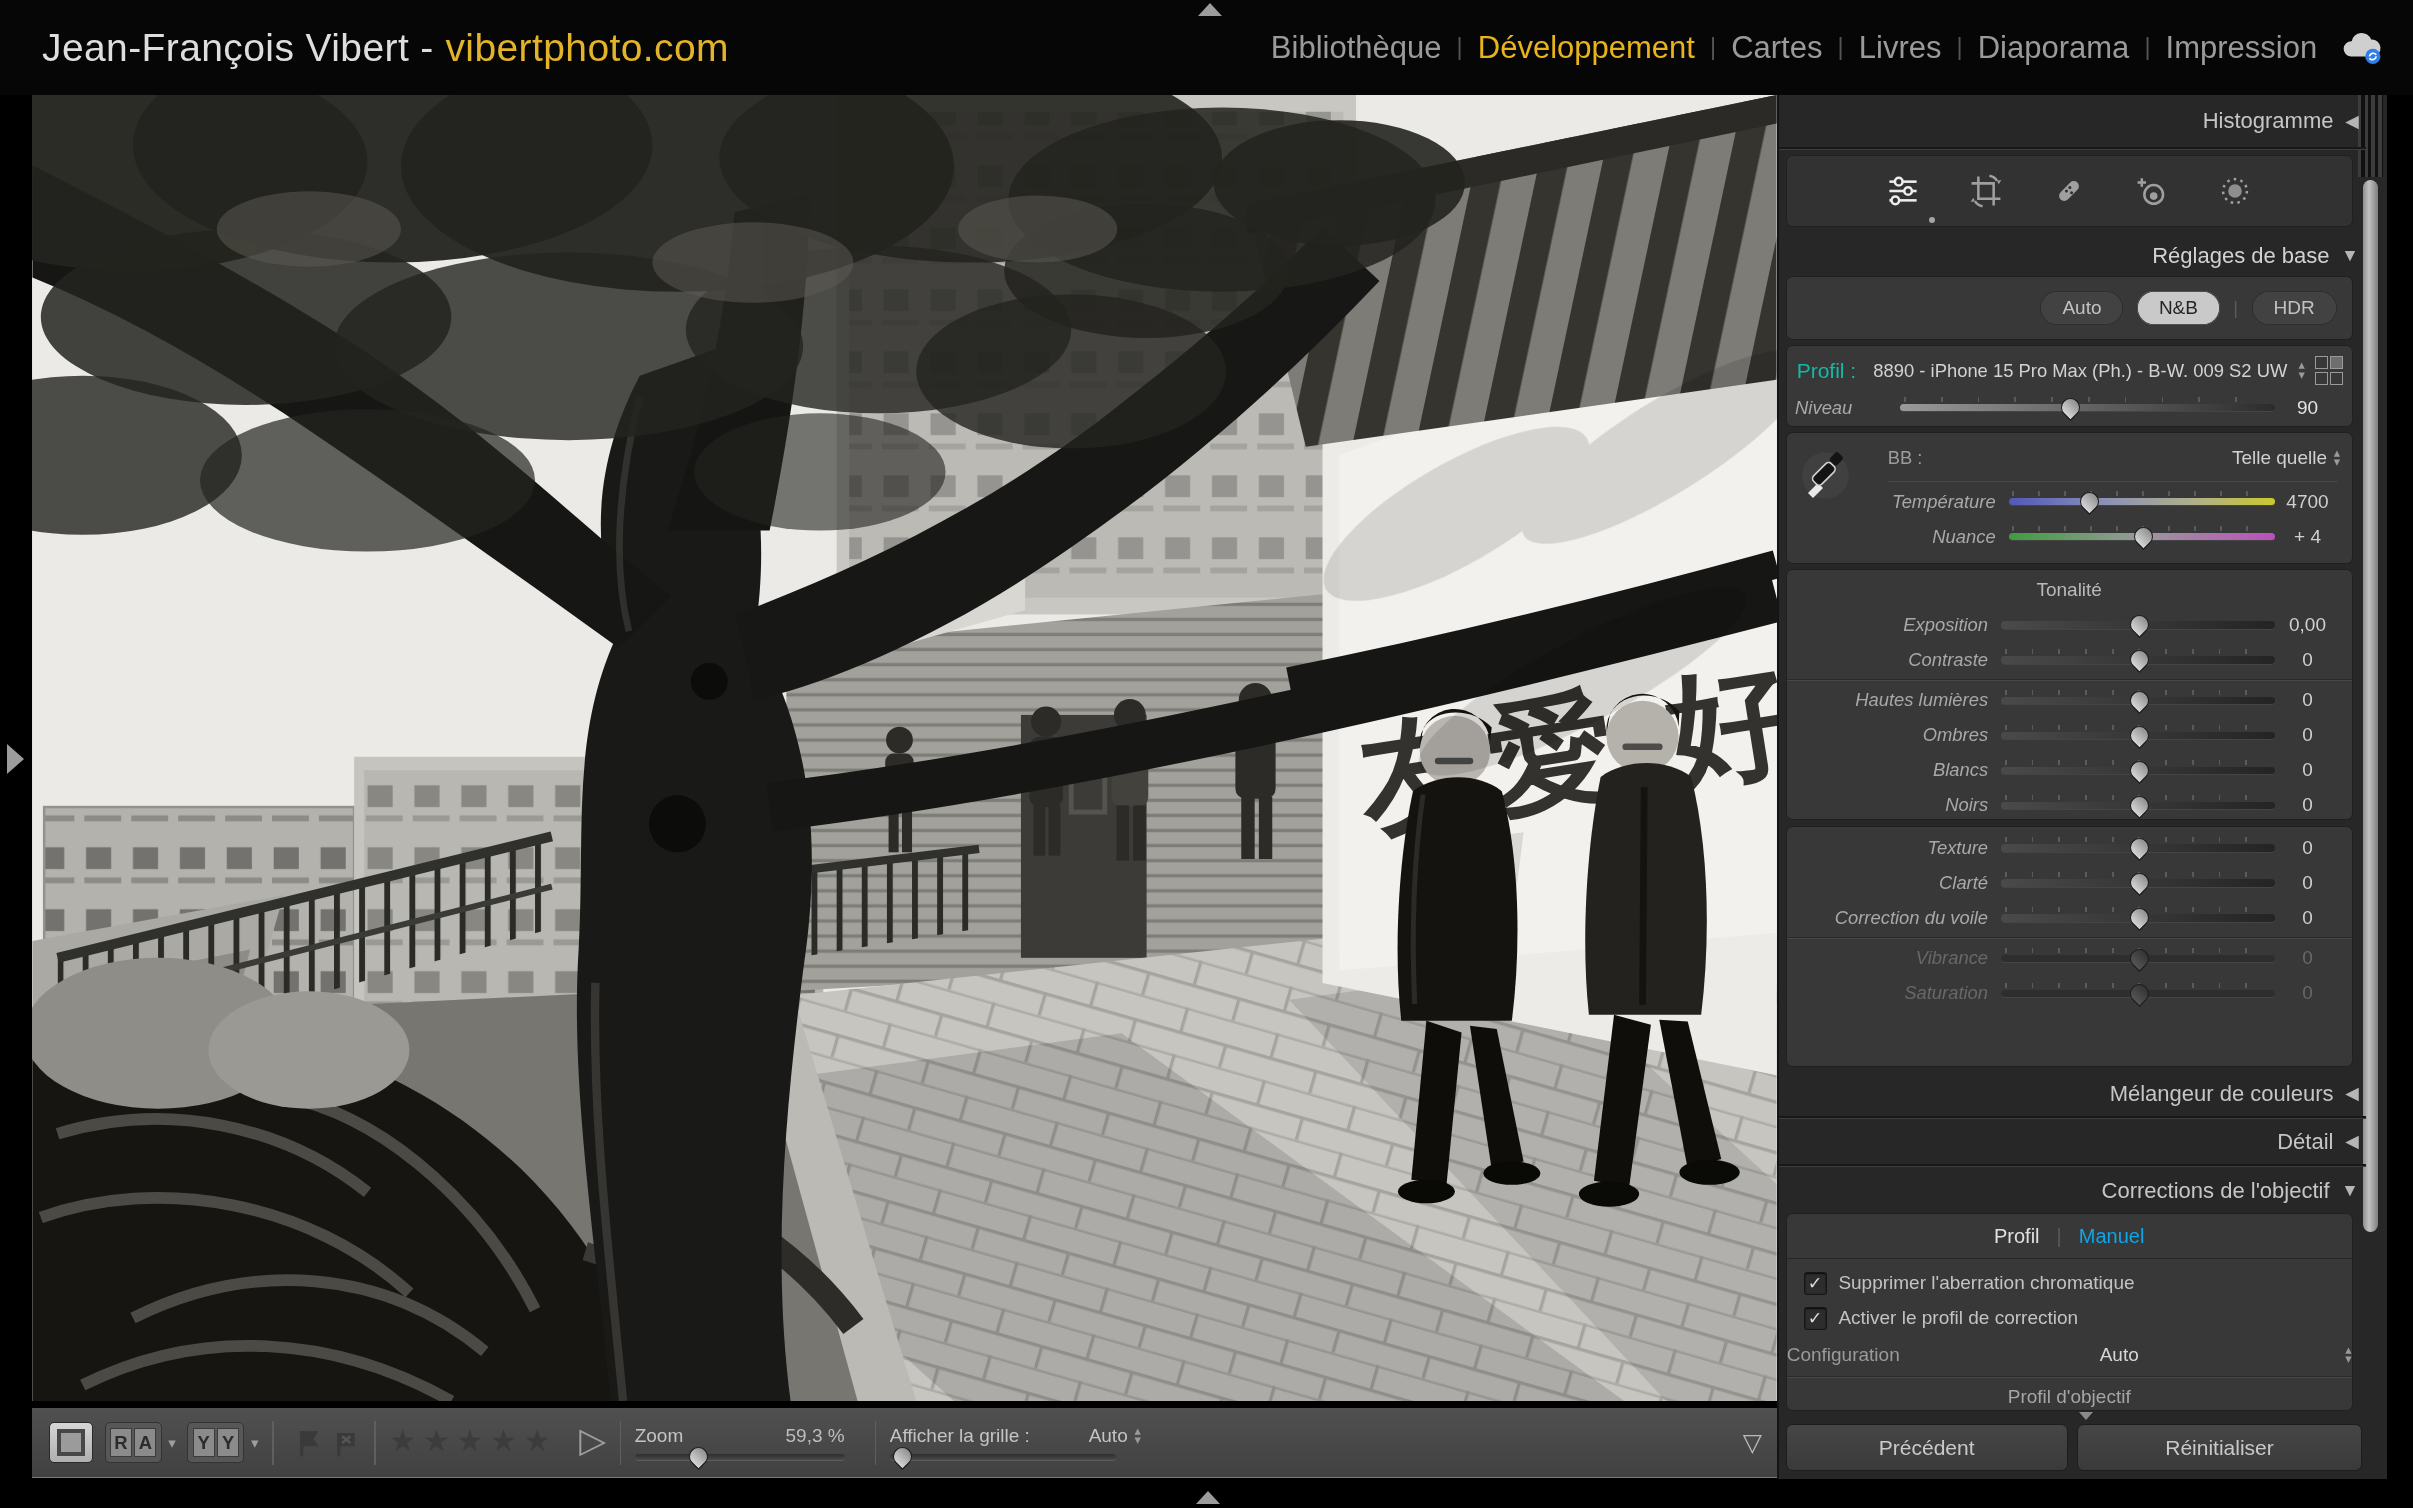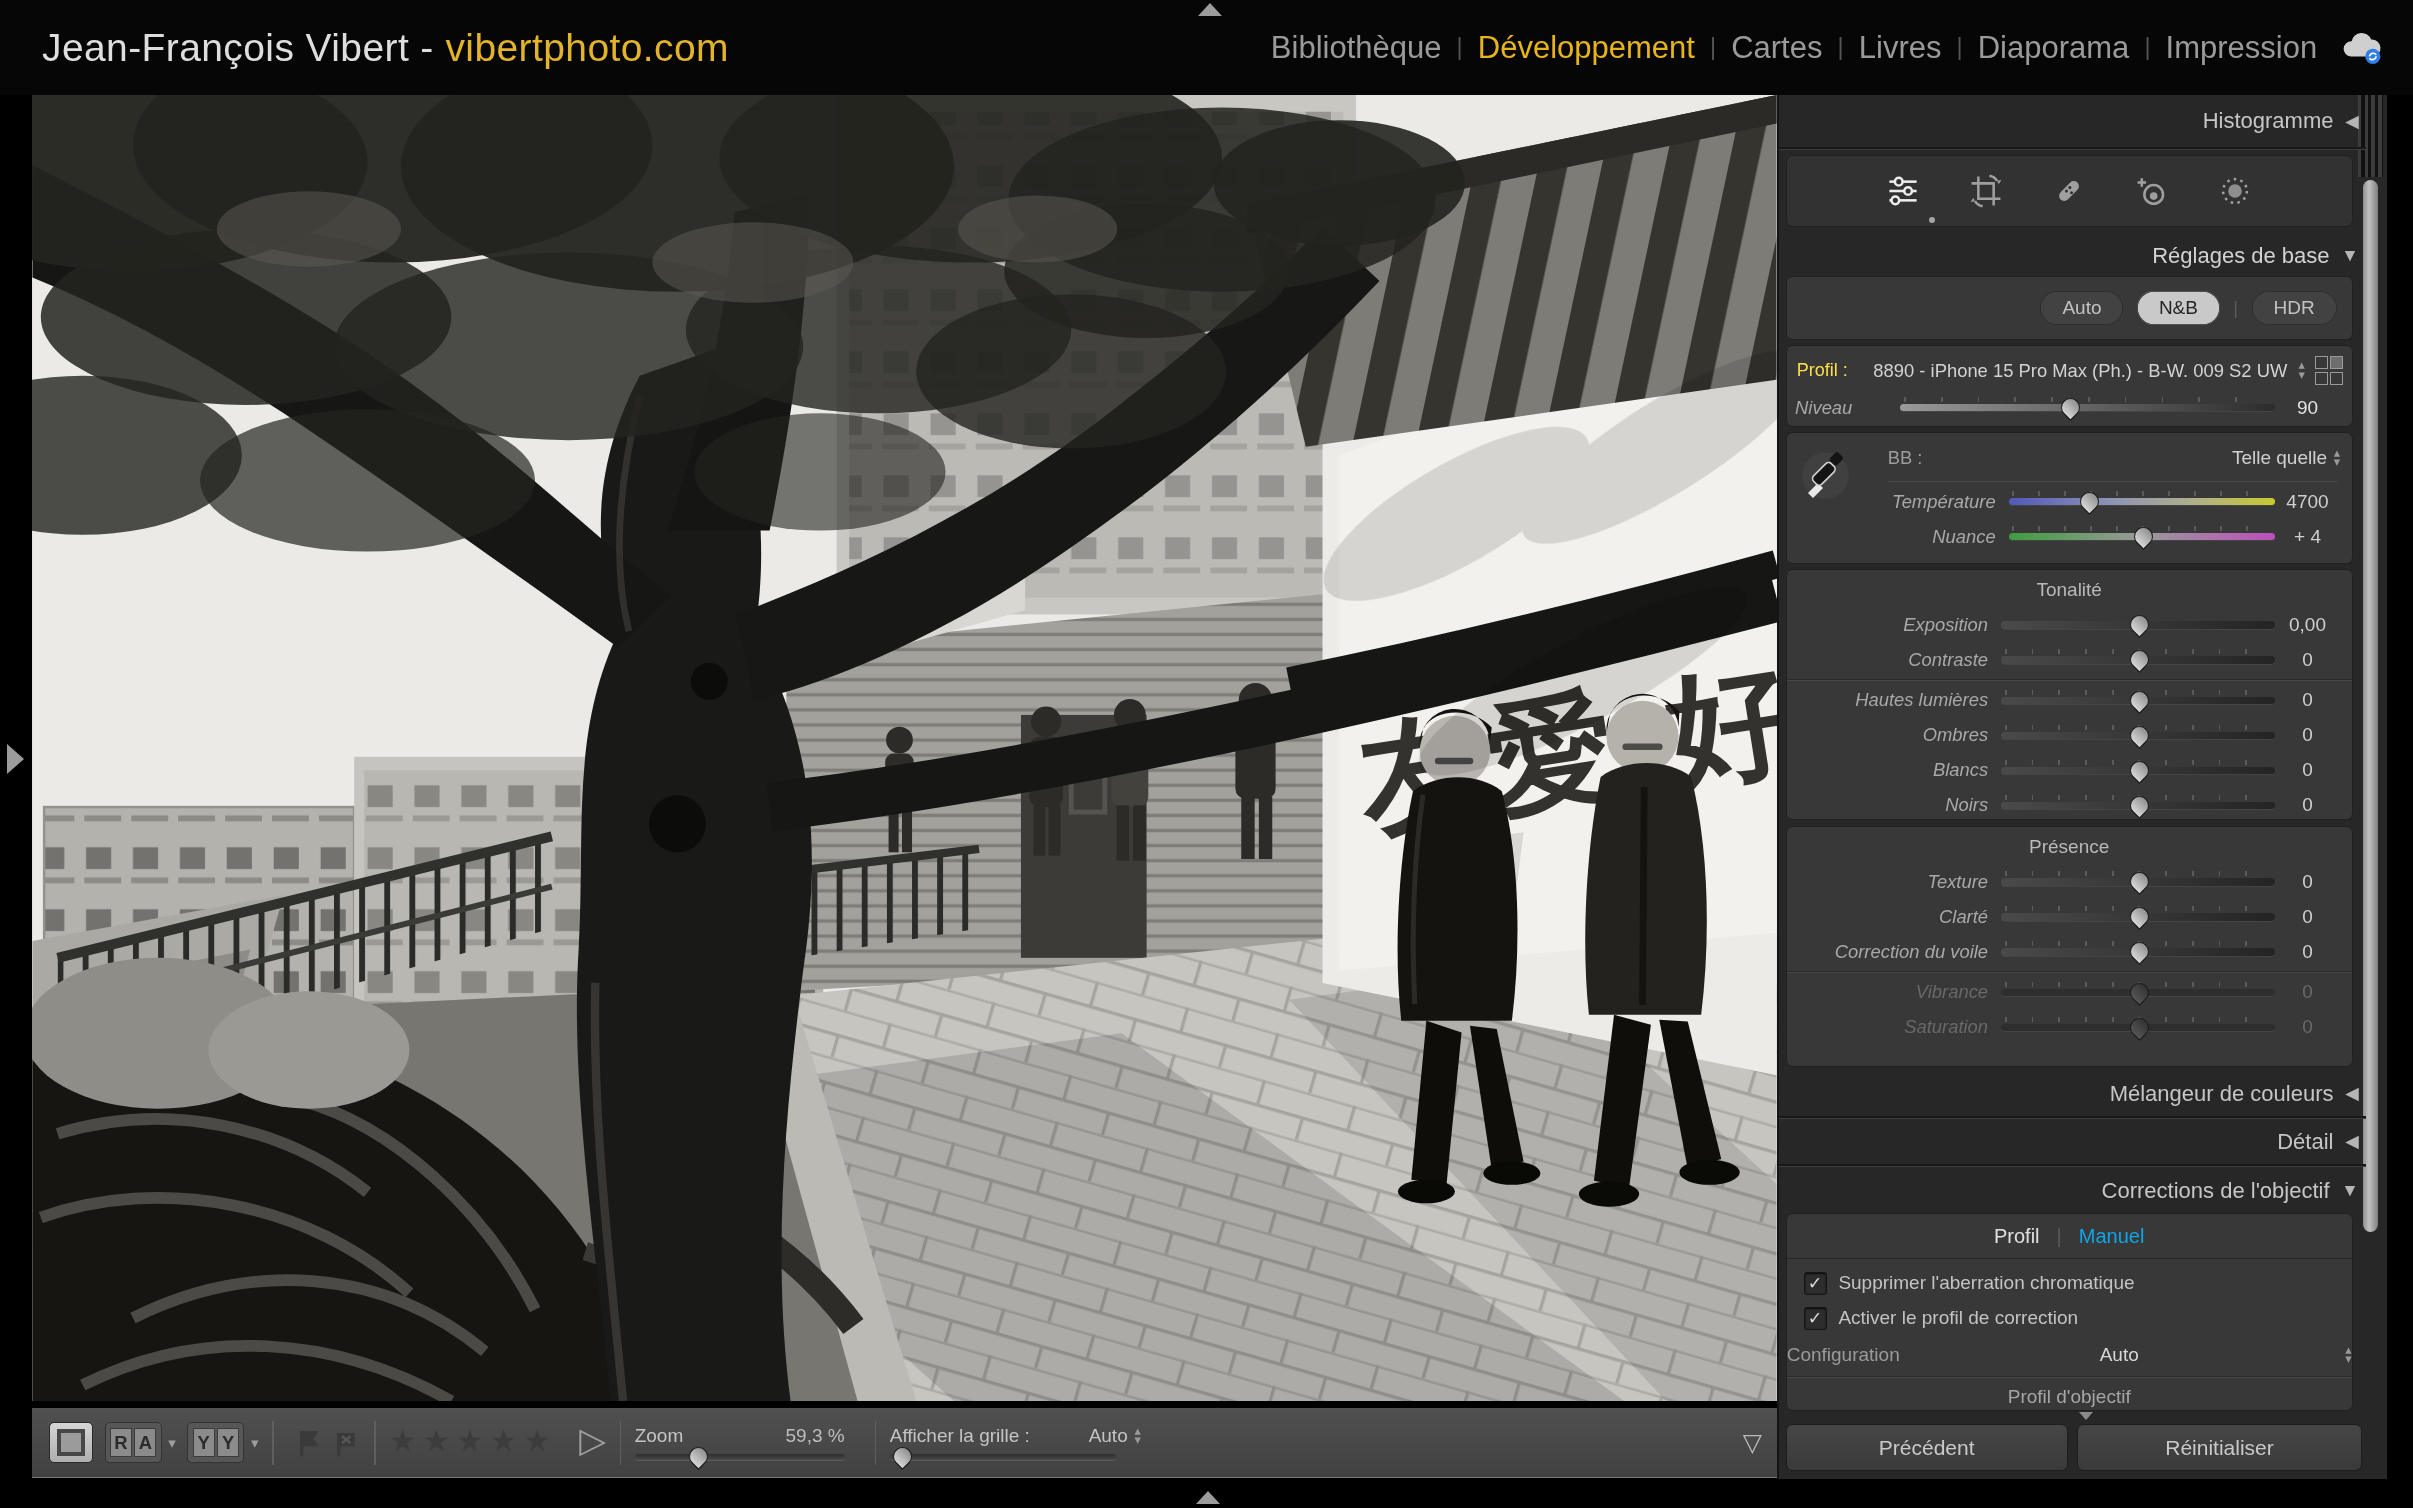--- a/index.html
+++ b/index.html
@@ -333,21 +333,21 @@
 
   <div class="box" style="top:181px;height:64px;display:flex;align-items:center;justify-content:flex-end;gap:13.4px;padding-right:15px">
     <span class="pillbtn">Auto</span>
     <span class="pillbtn sel">N&amp;B</span>
     <span style="color:#5a5a5a;font-size:18.4px">|</span>
     <span class="pillbtn">HDR</span>
   </div>
 
   <div class="box" style="top:250px;height:82px;padding-top:5px">
     <div style="display:flex;align-items:center;height:39px;padding:0 10px">
-      <span style="color:#fde047;font-size:18px;width:72px">Profil :</span>
+      <span style="color:#14b8a6;font-size:21px;width:72px">Profil :</span>
       <span style="flex:1;text-align:center;color:#d2d2d2;font-size:18.4px;white-space:nowrap">8890 - iPhone 15 Pro Max (Ph.) - B-W. 009 S2 UW</span>
       <span class="updown">
           <span>▴</span>
           <span>▾</span>
         </span>
       <span style="display:inline-grid;grid-template-columns:11.7px 11.7px;gap:3.4px;margin-left:10px">
         <i style="width:11px;height:11px;border:1.7px solid #9a9a9a"></i>
           <i style="width:11px;height:11px;border:1.7px solid #9a9a9a;background:#6e6e6e"></i>
         <i style="width:11px;height:11px;border:1.7px solid #9a9a9a"></i>
           <i style="width:11px;height:11px;border:1.7px solid #9a9a9a"></i>
@@ -444,21 +444,20 @@
       <span class="lab">Noirs</span>
       <div class="track">
           <div class="ticks"></div>
           <div class="thumb"></div>
         </div>
       <span class="val">0</span>
     </div>
   </div>
 
   <div class="box" style="top:731px;height:241px;padding-top:3.4px">
-    <div class="title-center">Présence</div>
     <div class="srow">
       <span class="lab">Texture</span>
       <div class="track">
           <div class="ticks"></div>
           <div class="thumb"></div>
         </div>
       <span class="val">0</span>
     </div>
     <div class="srow">
       <span class="lab">Clarté</span>

